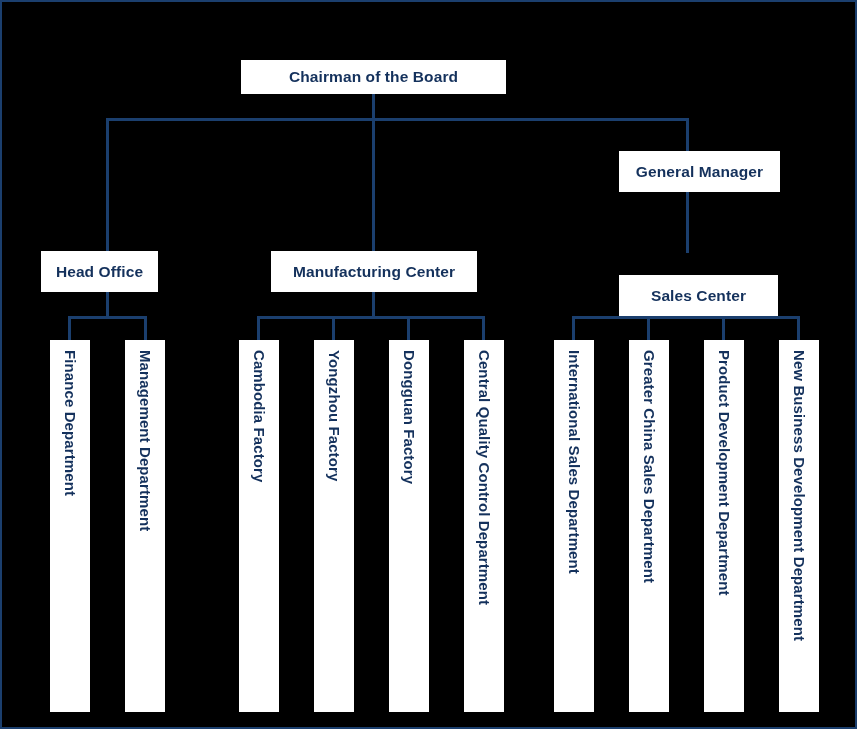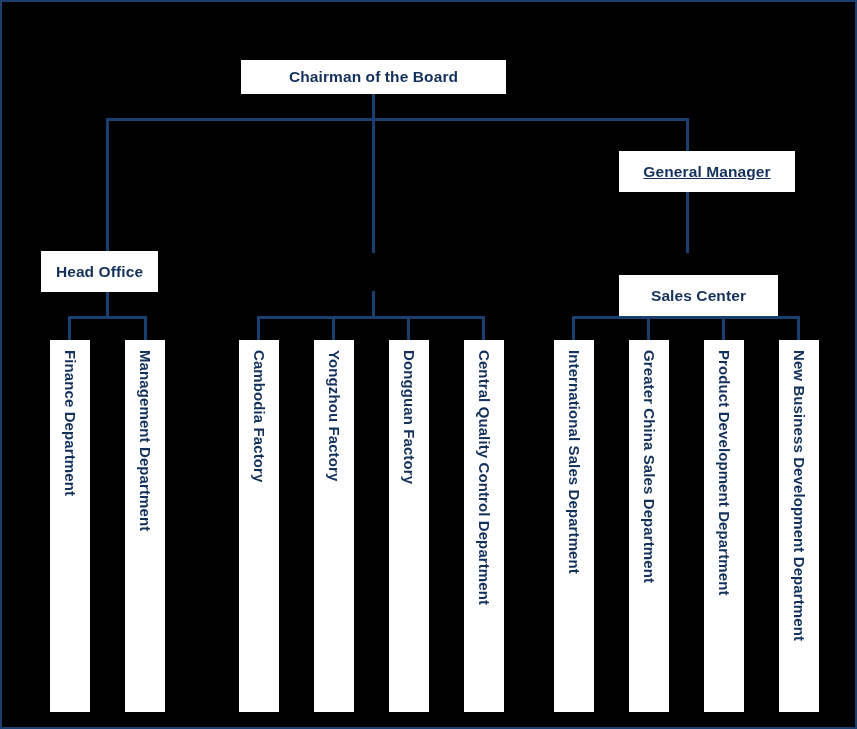--- a/index.html
+++ b/index.html
@@ -99,28 +99,31 @@
   <div class="conn conn-h" style="left:570px; top:314px; width:228px;"></div>
   <div class="conn conn-v" style="left:570px; top:314px; height:26px;"></div>
   <div class="conn conn-v" style="left:645px; top:314px; height:26px;"></div>
   <div class="conn conn-v" style="left:720px; top:314px; height:26px;"></div>
   <div class="conn conn-v" style="left:795px; top:314px; height:26px;"></div>
 
   <div class="node node-h" style="left:239px; top:58px; width:265px; height:34px;">
     <span class="node-label">Chairman of the Board</span>
   </div>
 
-  <div class="node node-h" style="left:617px; top:149px; width:176px; height:41px;text-decoration:underline;">
+  <div class="node node-h" style="left:617px; top:149px; width:161px; height:41px;">
     <span class="node-label">General Manager</span>
   </div>
 
   <div class="node node-h" style="left:39px; top:249px; width:117px; height:41px;">
     <span class="node-label">Head Office</span>
   </div>
 
+  <div class="node node-h" style="left:269px; top:249px; width:206px; height:41px;">
+    <span class="node-label">Manufacturing Center</span>
+  </div>
 
   <div class="node node-h" style="left:617px; top:249px; width:159px; height:41px;margin-top:24px;">
     <span class="node-label">Sales Center</span>
   </div>
 
   <div class="node node-v" style="left:48px; top:338px; width:40px; height:372px;">
     <span class="node-label">Finance Department</span>
   </div>
 
   <div class="node node-v" style="left:123px; top:338px; width:40px; height:372px;">

